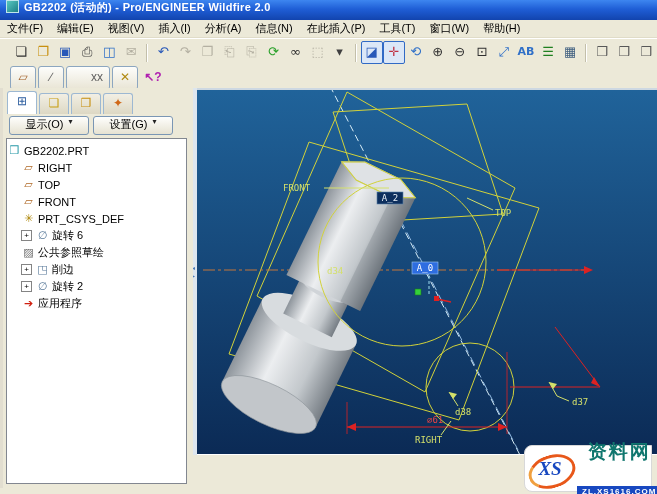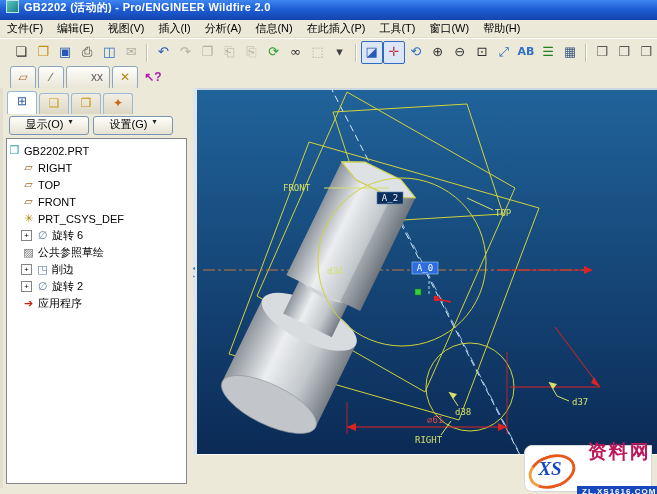--- a/index.html
+++ b/index.html
@@ -84,21 +84,21 @@
   }
   #wm-logo{
     width:46px;height:34px;position:relative;display:flex;align-items:center;justify-content:center;flex:0 0 auto;
   }
   #wm-swoosh{
     position:absolute;left:1px;top:3px;width:42px;height:27px;border:3px solid #e8581a;border-radius:50%;
     transform:rotate(-18deg);border-left-color:#f0a040;
   }
   #wm-xs{font-style:italic;font-weight:bold;font-size:19px;color:#1848c0;font-family:"Liberation Serif",serif;position:relative;}
   #wm-right{display:flex;flex-direction:column;align-items:center;}
-  #wm-name{color:#be185d;font-weight:bold;font-size:19px;letter-spacing:2px;line-height:21px;}
+  #wm-name{color:#0f766e;font-weight:bold;font-size:19px;letter-spacing:2px;line-height:21px;}
   #wm-url{background:#1848c0;color:#fff;font-size:8px;font-weight:bold;padding:1px 5px;letter-spacing:1px;margin-top:24px;}
 </style>
 </head>
 <body>
 
 <div id="titlebar">
   <span id="app-icon"></span>
   <span>GB2202 (活动的) - Pro/ENGINEER Wildfire 2.0</span>
 </div>
 

